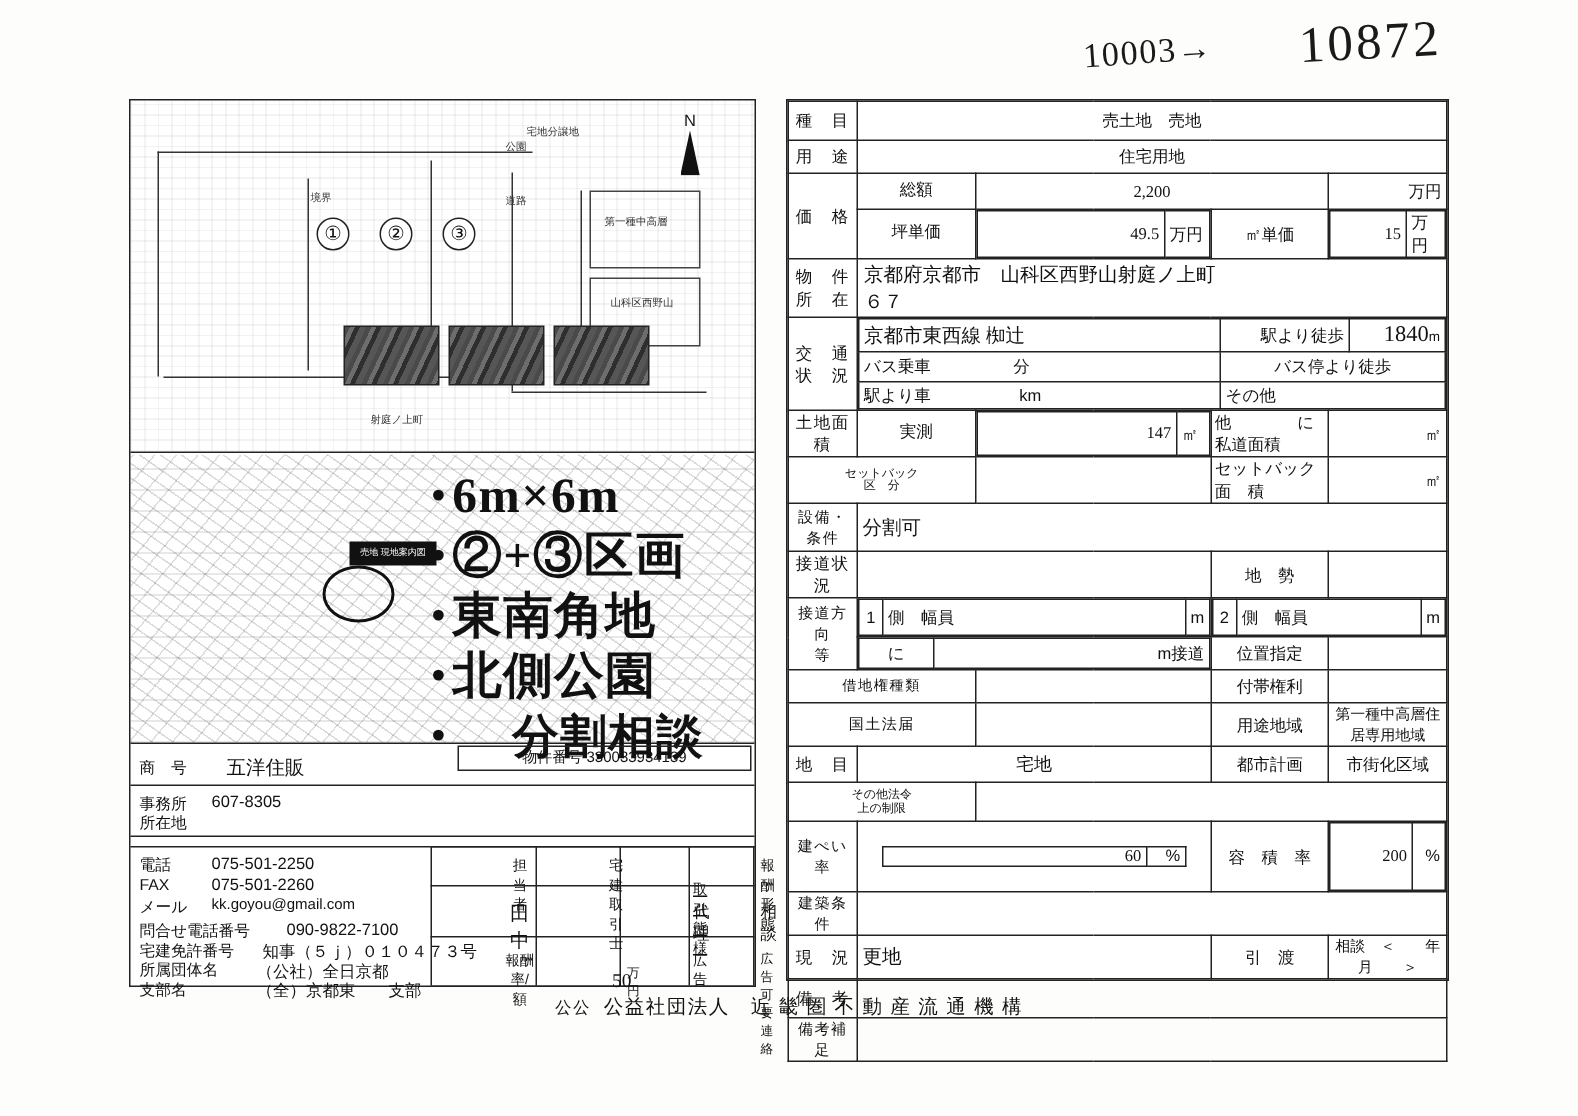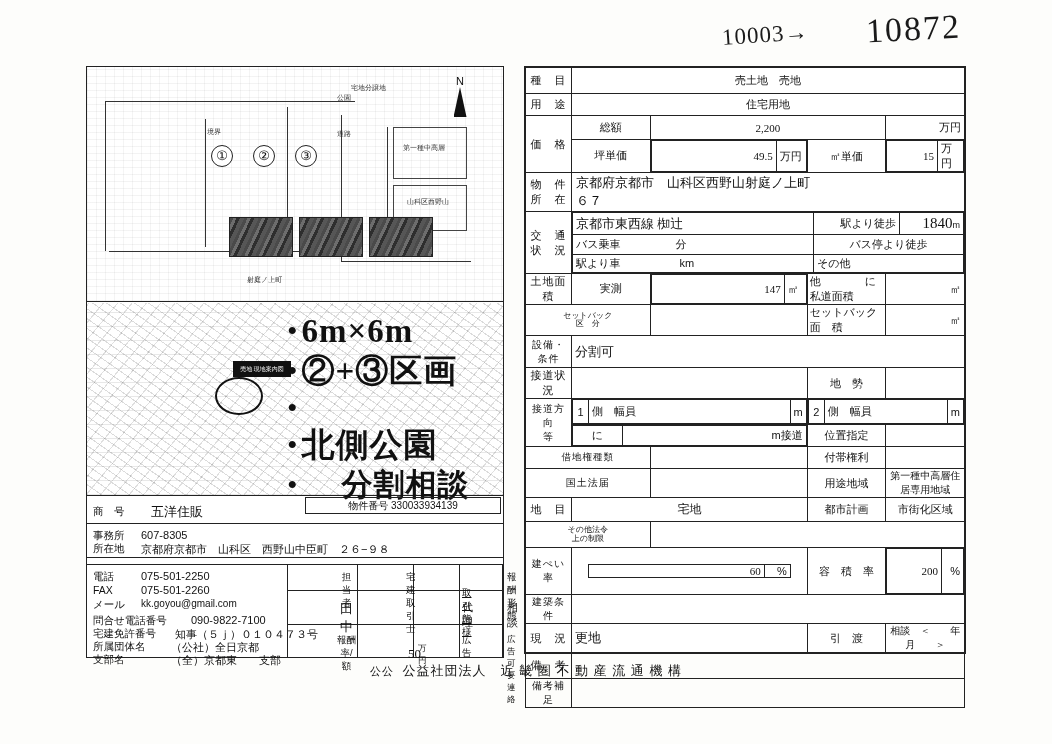--- a/index.html
+++ b/index.html
@@ -176,20 +176,21 @@
       <div class="row">
         <span class="dot">•</span>
         <span class="txt">6m×6m</span>
       </div>
       <div class="row">
         <span class="dot">•</span>
         <span class="txt">②+③区画</span>
       </div>
       <div class="row">
         <span class="dot">•</span>
+        <span class="txt">東南角地</span>
       </div>
       <div class="row">
         <span class="dot">•</span>
         <span class="txt">北側公園</span>
       </div>
       <div class="row">
         <span class="dot">•</span>
         <span class="txt small">分割相談</span>
       </div>
     </div>
@@ -201,21 +202,20 @@
       <div class="cline" style="left:0;top:60px;width:416px;height:1.2px;"></div>
       <div class="cline" style="left:0;top:67px;width:200px;height:1.2px;"></div>
       <div class="cline" style="left:200px;top:67px;width:216px;height:1.2px;"></div>
 
       <div class="lbl" style="left:6px;top:8px;">商　号</div>
       <div class="valbig" style="left:64px;top:6px;">五洋住販</div>
 
       <div class="lbl" style="left:6px;top:32px;">事務所</div>
       <div class="val" style="left:54px;top:32px;">607-8305</div>
       <div class="lbl" style="left:6px;top:45px;">所在地</div>
-      <div class="val" style="left:54px;top:45px;">京都府京都市　山科区　西野山中臣町　２６−９８</div>
 
       <div class="lbl" style="left:6px;top:73px;">電話</div>
       <div class="val" style="left:54px;top:73px;">075-501-2250</div>
       <div class="lbl" style="left:6px;top:87px;">FAX</div>
       <div class="val" style="left:54px;top:87px;">075-501-2260</div>
       <div class="lbl" style="left:6px;top:101px;">メール</div>
       <div class="val" style="left:54px;top:101px;font-size:10px;">kk.goyou@gmail.com</div>
       <div class="lbl" style="left:6px;top:117px;">問合せ電話番号</div>
       <div class="val" style="left:104px;top:117px;">090-9822-7100</div>
       <div class="lbl" style="left:6px;top:130px;">宅建免許番号</div>

